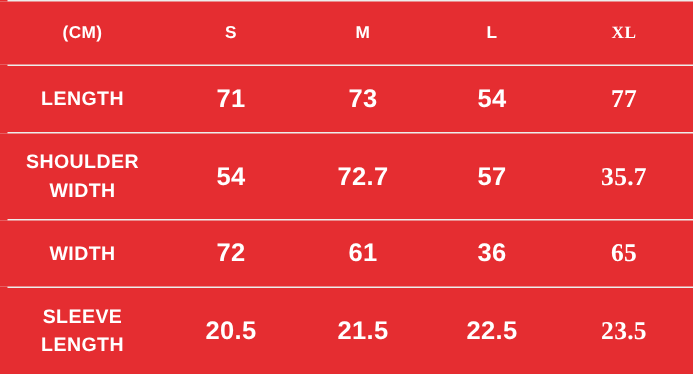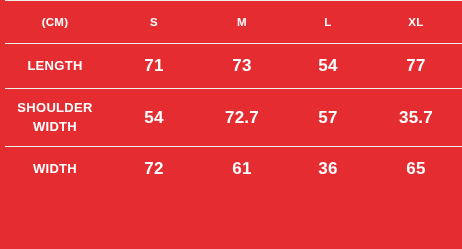--- a/index.html
+++ b/index.html
@@ -63,21 +63,21 @@
     width: 5px;
     background: #E52D31;
   }
   .rule-inset-left { left: 0; }
 
   
   .col-label { width: 110px; }
   .col-s  { width: 88px; }
   .col-m  { width: 88px; }
   .col-l  { width: 84px; }
-  .col-xl { width: 92px; }
+  .col-xl { width: 92px; font-family: Liberation Serif, serif; }
 
   
   tr.row-header > td { height: 42px; }
   tr.row-h44 > td    { height: 44px; }
   tr.row-h57 > td    { height: 57px; }
 
   
   .hdr-text {
     display: block;
     font-size: 11.5px;
@@ -182,16 +182,36 @@
         </td>
         <td class="col-l">
           <span class="value-text">36</span>
         </td>
         <td class="col-xl">
 
           <span class="value-text">65</span>
         </td>
       </tr>
 
+      <tr class="row-h57 ruled">
+        <td class="col-label">
+          <span class="rule-inset-left"></span>
+          <span class="label-text">SLEEVE</span>
+          <span class="label-text">LENGTH</span>
+        </td>
+        <td class="col-s">
+          <span class="value-text">20.5</span>
+        </td>
+        <td class="col-m">
+          <span class="value-text">21.5</span>
+        </td>
+        <td class="col-l">
+          <span class="value-text">22.5</span>
+        </td>
+        <td class="col-xl">
+
+          <span class="value-text">23.5</span>
+        </td>
+      </tr>
 
     </tbody>
   </table>
 </div>
 
 </body></html>

